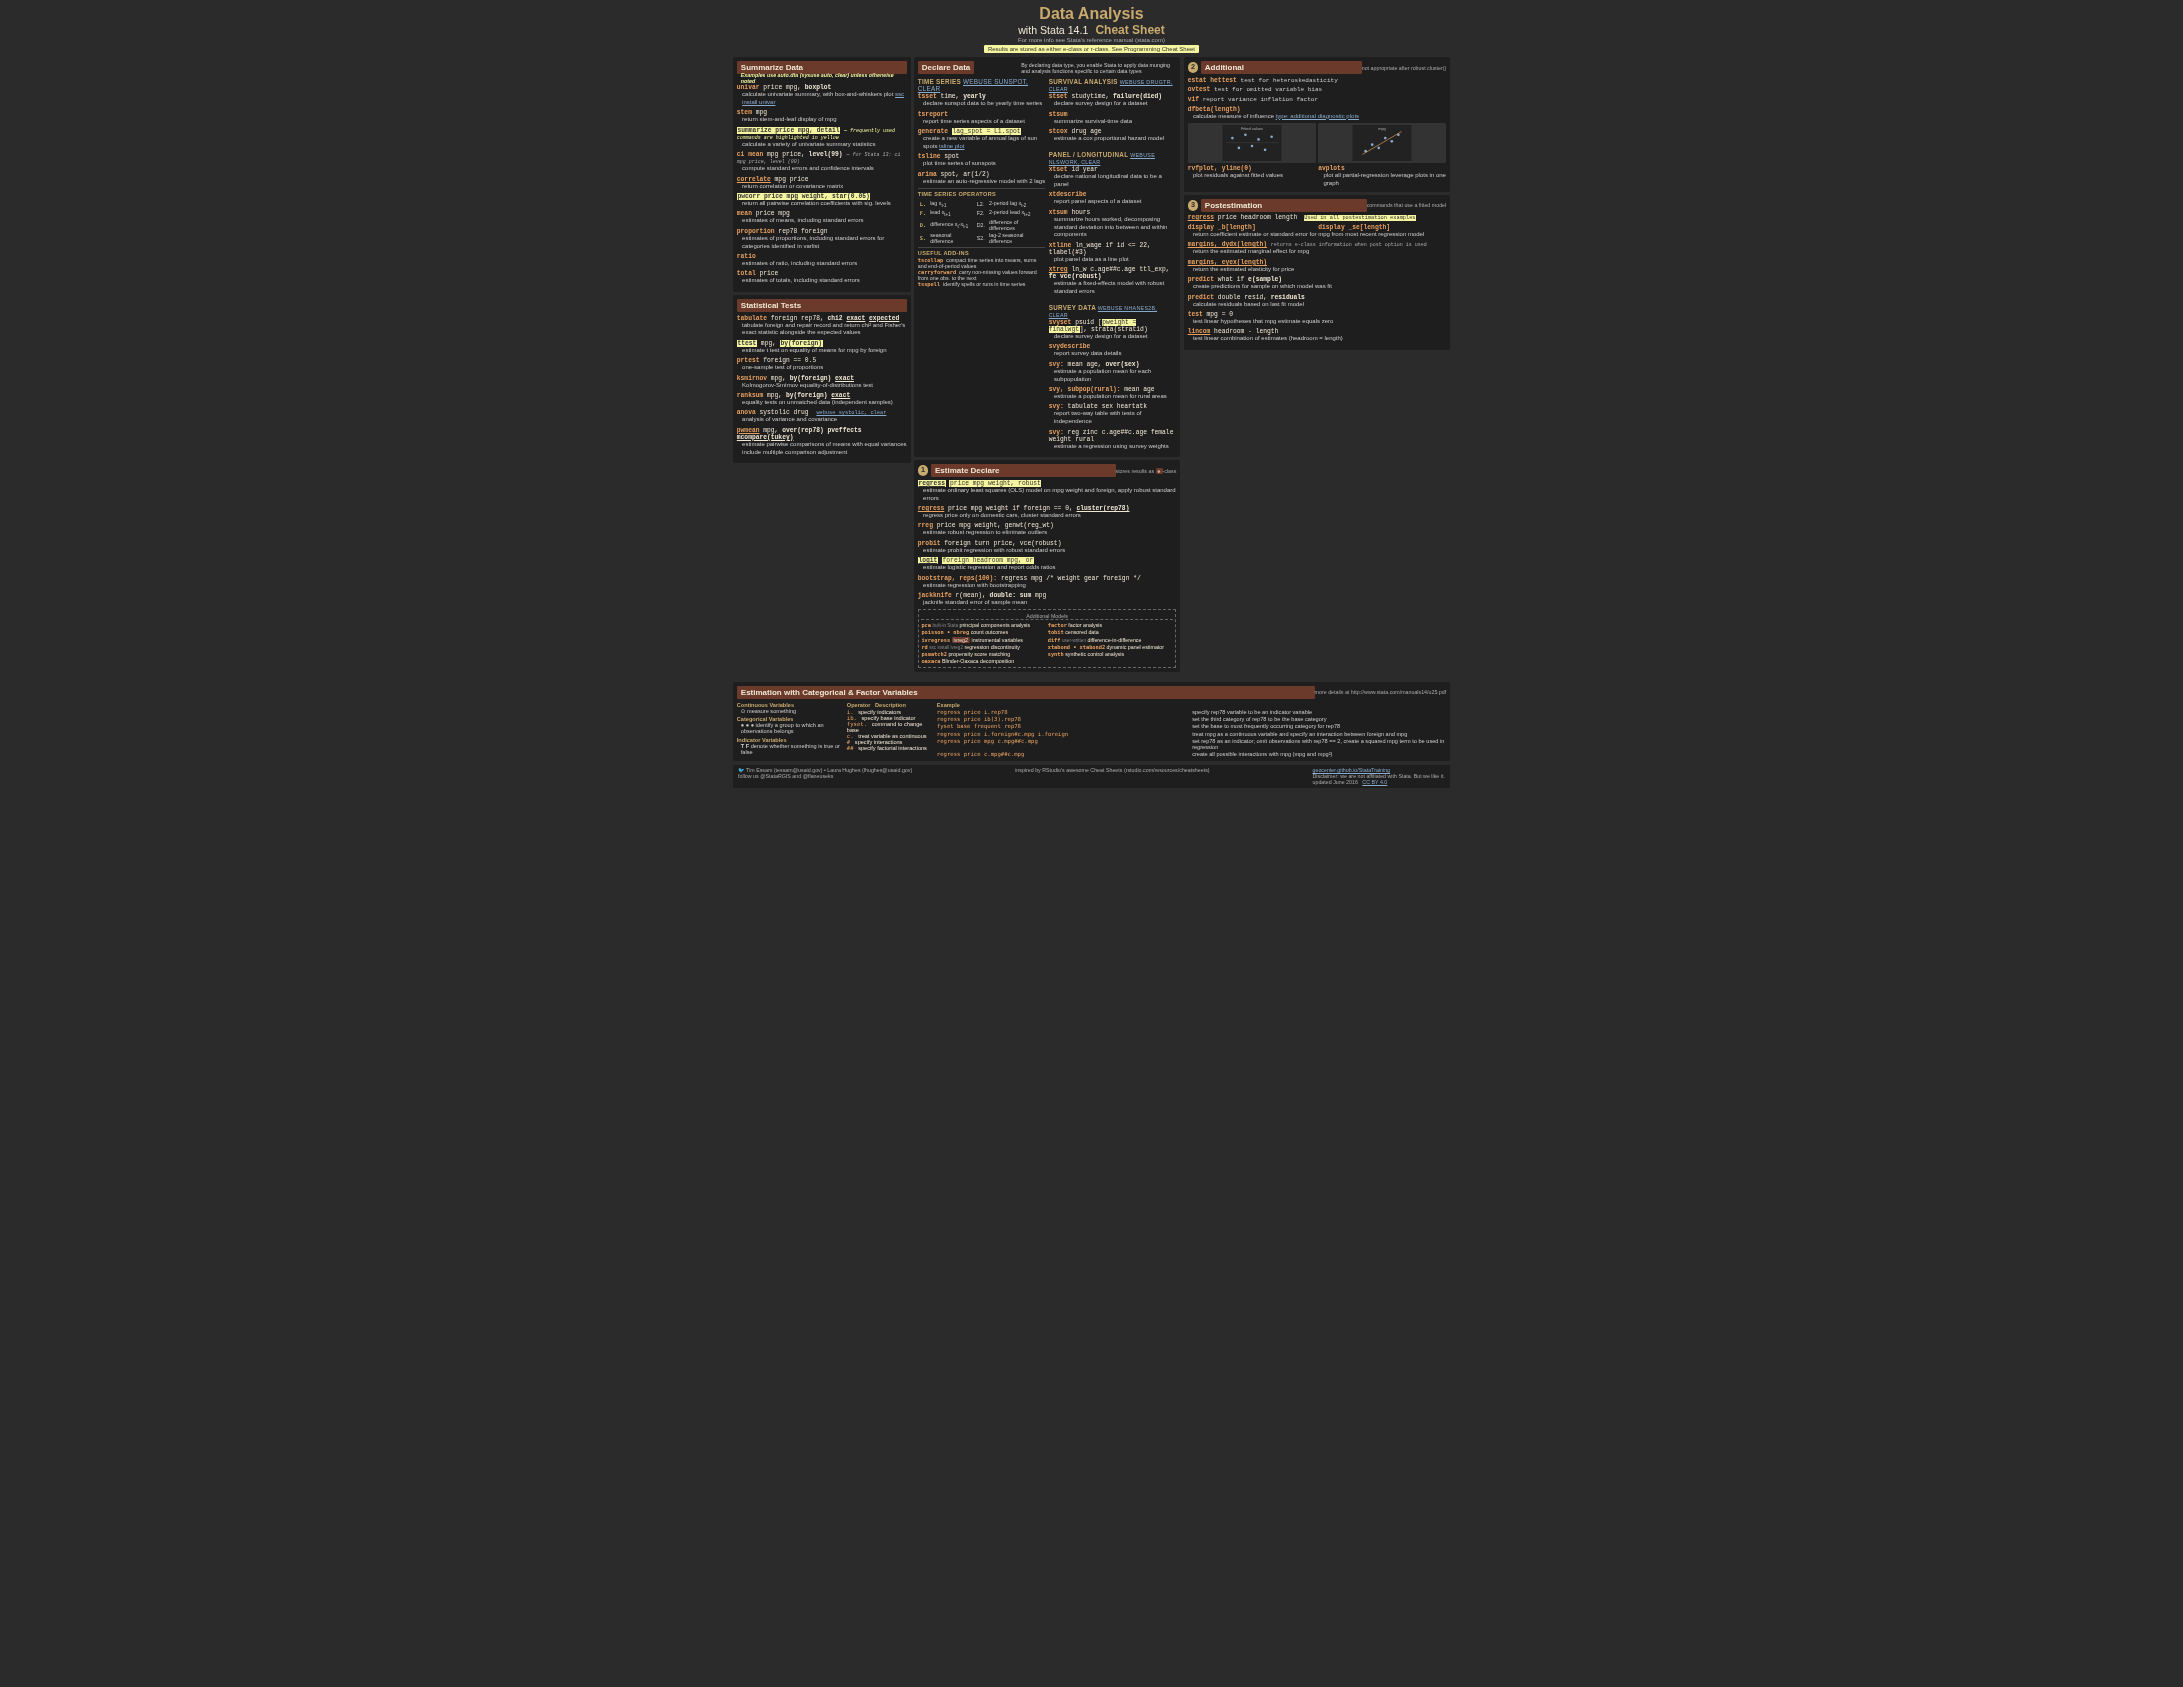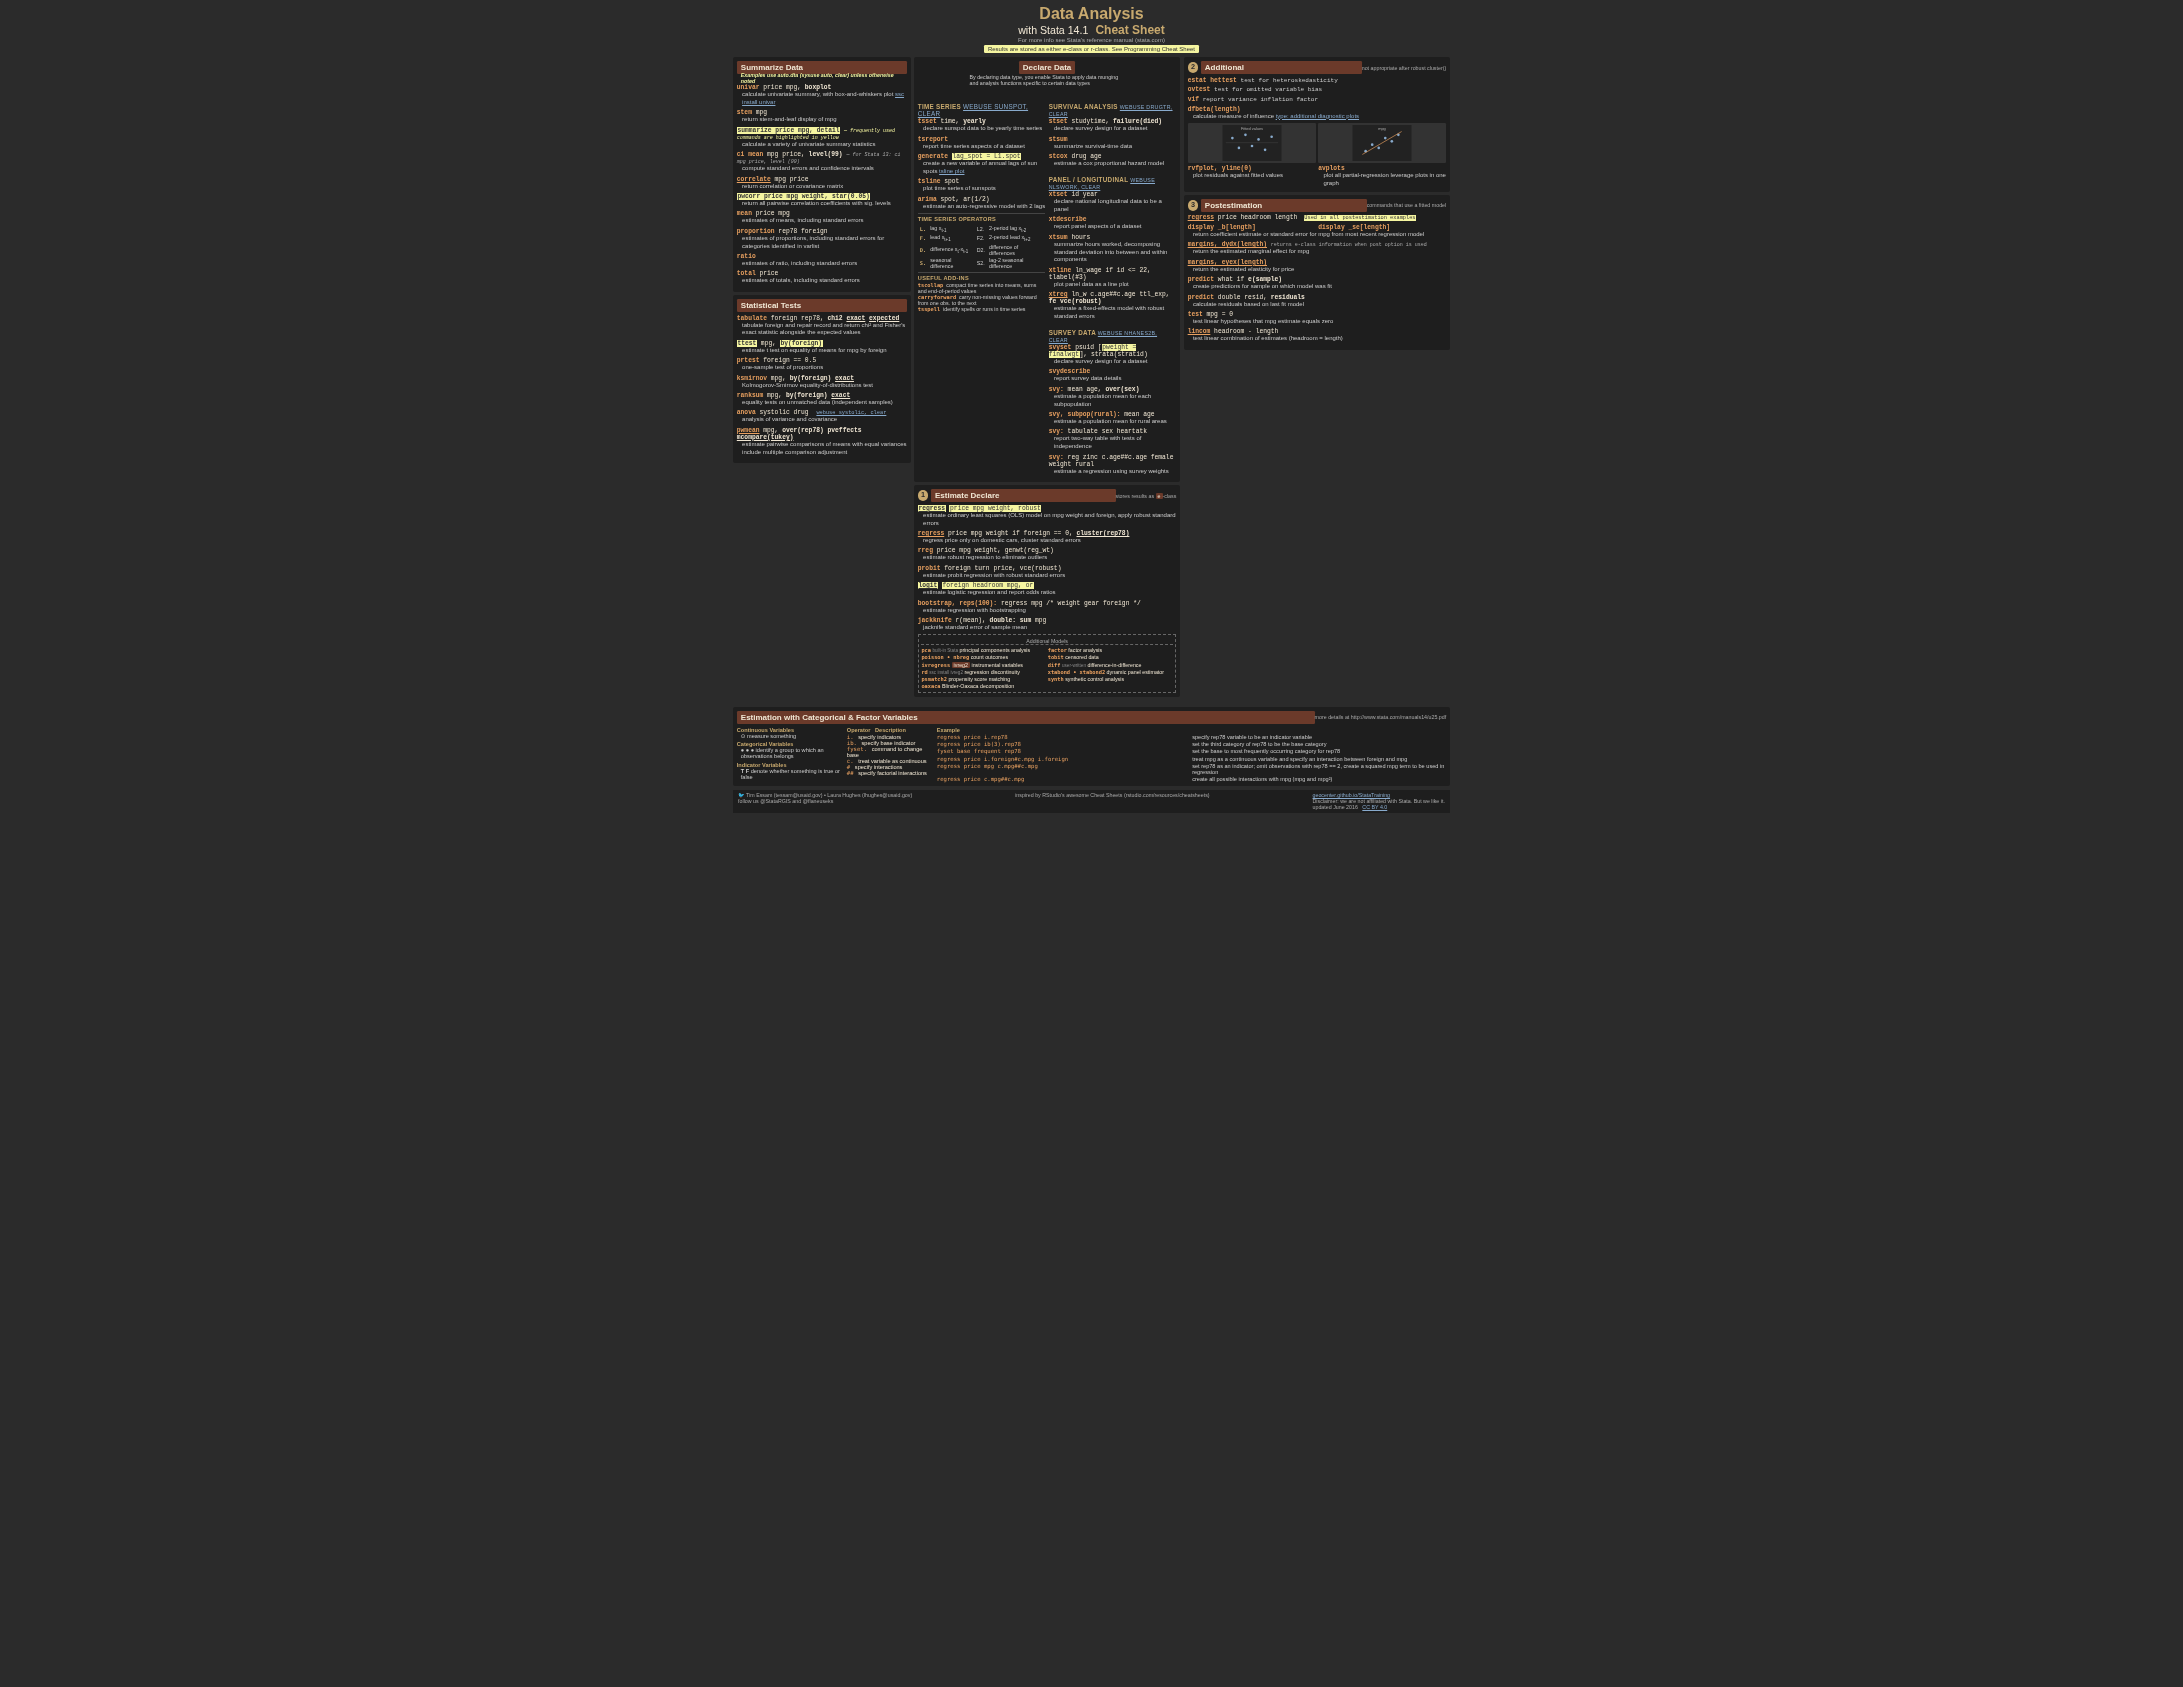--- a/index.html
+++ b/index.html
@@ -247,21 +247,21 @@
           <div class="cmd-line"><span class="cmd-bold cmd-underline cmd-orange">pwmean</span> mpg, <span class="cmd-bold">over(rep78)</span> <span class="cmd-bold">pveffects</span> <span class="cmd-underline cmd-bold">mcompare(tukey)</span></div>
           <div class="desc-line">estimate pairwise comparisons of means with equal variances include multiple comparison adjustment</div>
         </div>
       </div>
 
     </div>
 
     <div style="display:flex;flex-direction:column;gap:3.3px;">
 
       <div class="section">
-        <div style="display:flex;justify-content:space-between;align-items:center;margin-bottom:15px;flex-direction:column;">
+        <div style="display:flex;justify-content:space-between;align-items:center;margin-bottom:2px;">
           <div class="section-header brown" style="margin-bottom:0;">Declare Data</div>
           <div style="font-size:5.3px;color:#ccc;max-width:60%;">By declaring data type, you enable Stata to apply data munging and analysis functions specific to certain data types</div>
         </div>
 
         <div style="display:grid;grid-template-columns:1fr 1fr;gap:3.3px;">
 
           <div>
             <div class="sub-header">Time Series <span class="cmd-link" style="font-weight:normal;">webuse sunspot, clear</span></div>
             <div class="cmd-block">
               <div class="cmd-line"><span class="cmd-bold cmd-orange">tsset</span> time, <span class="cmd-bold">yearly</span></div>

